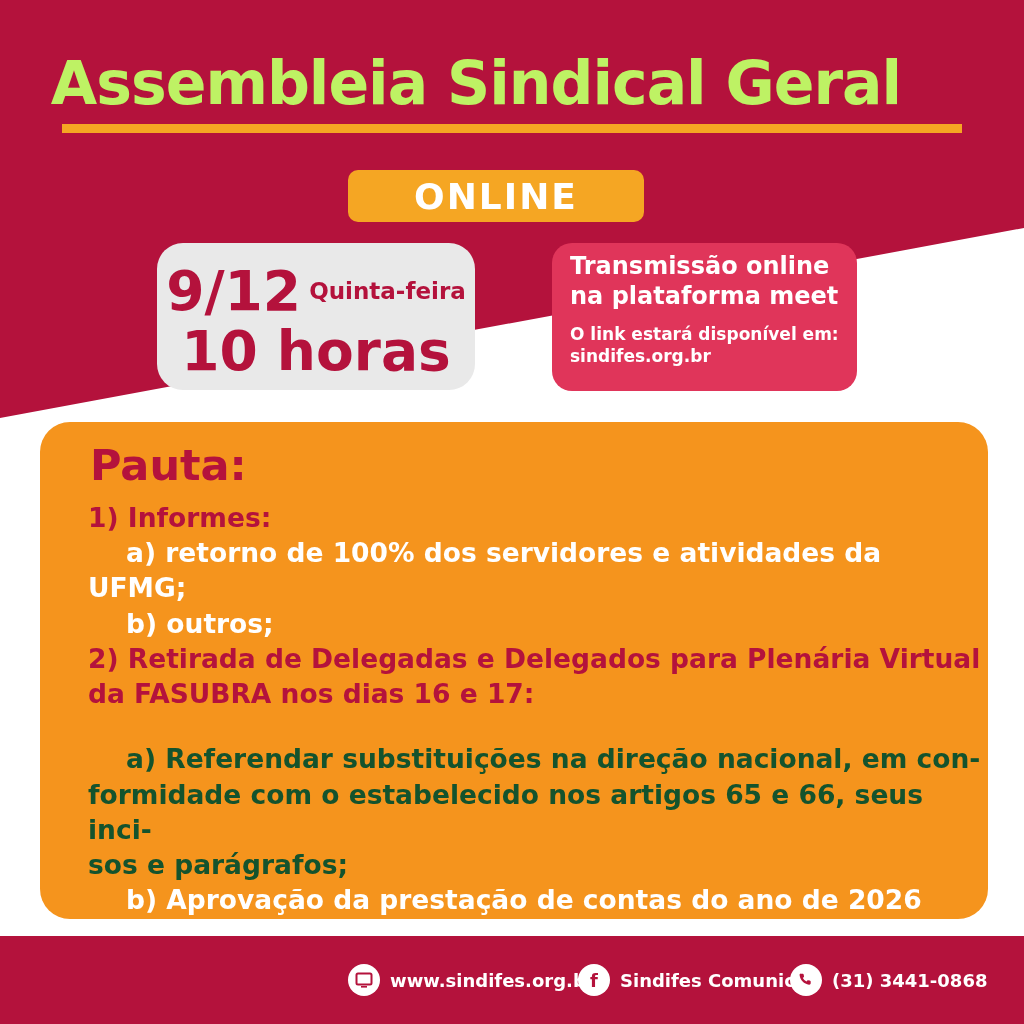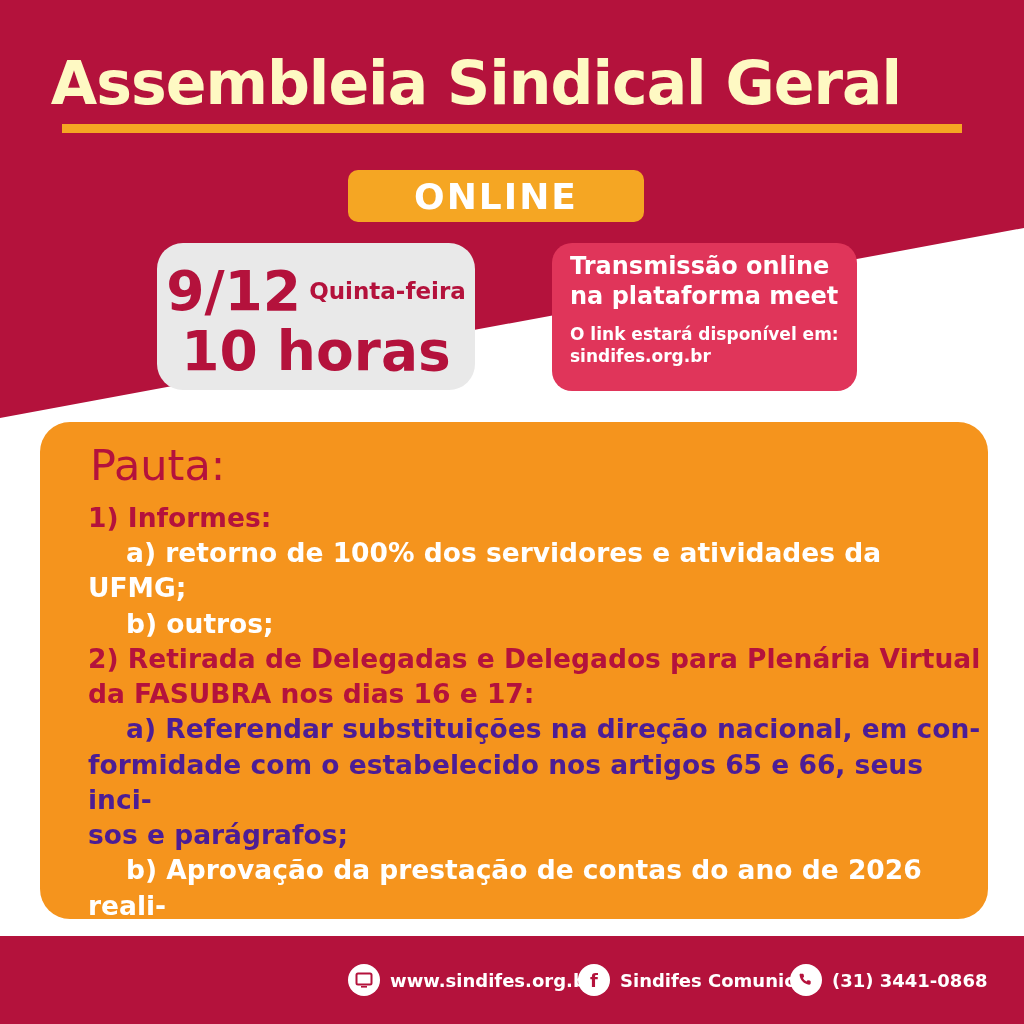--- a/index.html
+++ b/index.html
@@ -22,21 +22,21 @@
     left: 0; top: 0;
     width: 1024px;
     height: 168px;
     background: #b4123c;
   }
   .header-title {
     position: absolute;
     left: 0; top: 48px;
     width: 952px;
     text-align: center;
-    color: #fef9c3;
+    color: #bef264;
     font-size: 60px;
     font-weight: 900;
     letter-spacing: -1px;
     font-family: "DejaVu Sans", sans-serif;
   }
   .title-underline {
     position: absolute;
     left: 62px;
     top: 124px;
     width: 900px;
@@ -152,21 +152,21 @@
     height: 497px;
     background: #f5941d;
     border-radius: 30px;
   }
   .pauta-title {
     position: absolute;
     left: 50px;
     top: 18px;
     color: #b4123c;
     font-size: 43px;
-    font-weight: 400;
+    font-weight: 700;
   }
   .pauta-body {
     position: absolute;
     left: 48px;
     top: 78px;
     width: 900px;
     color: #ffffff;
     font-size: 26.5px;
     font-weight: 800;
     line-height: 1.33;
@@ -272,21 +272,21 @@
   </div>
 
   <div class="pauta-card">
     <div class="pauta-title">Pauta:</div>
     <div class="pauta-body" id="agenda-body">
         <span class="it" style="color: rgb(180, 18, 60);">1) Informes:</span>
         <span class="it sub" style="color: rgb(255, 255, 255);">a) retorno de 100% dos servidores e atividades da UFMG;</span>
         <span class="it sub" style="color: rgb(255, 255, 255);">b) outros;</span>
         <span class="it" style="color: rgb(180, 18, 60);">2) Retirada de Delegadas e Delegados para Plenária Virtual
 da FASUBRA nos dias 16 e 17:</span>
-        <span class="it sub" style="color: #4c1d95;">a) Referendar substituições na direção nacional, em con-
+        <span class="it sub" style="color: #14532d; margin-top: 30px;">a) Referendar substituições na direção nacional, em con-
 formidade com o estabelecido nos artigos 65 e 66, seus inci-
 sos e parágrafos;</span>
         <span class="it sub" style="color: rgb(255, 255, 255);">b) Aprovação da prestação de contas do ano de 2026 reali-
 zada pelo Conselho Fiscal;</span>
         <span class="it sub" style="color: rgb(255, 255, 255);">c) definir CONFASUBRA 2022;</span>
       </div>
   </div>
 
   <div class="footer">
 

